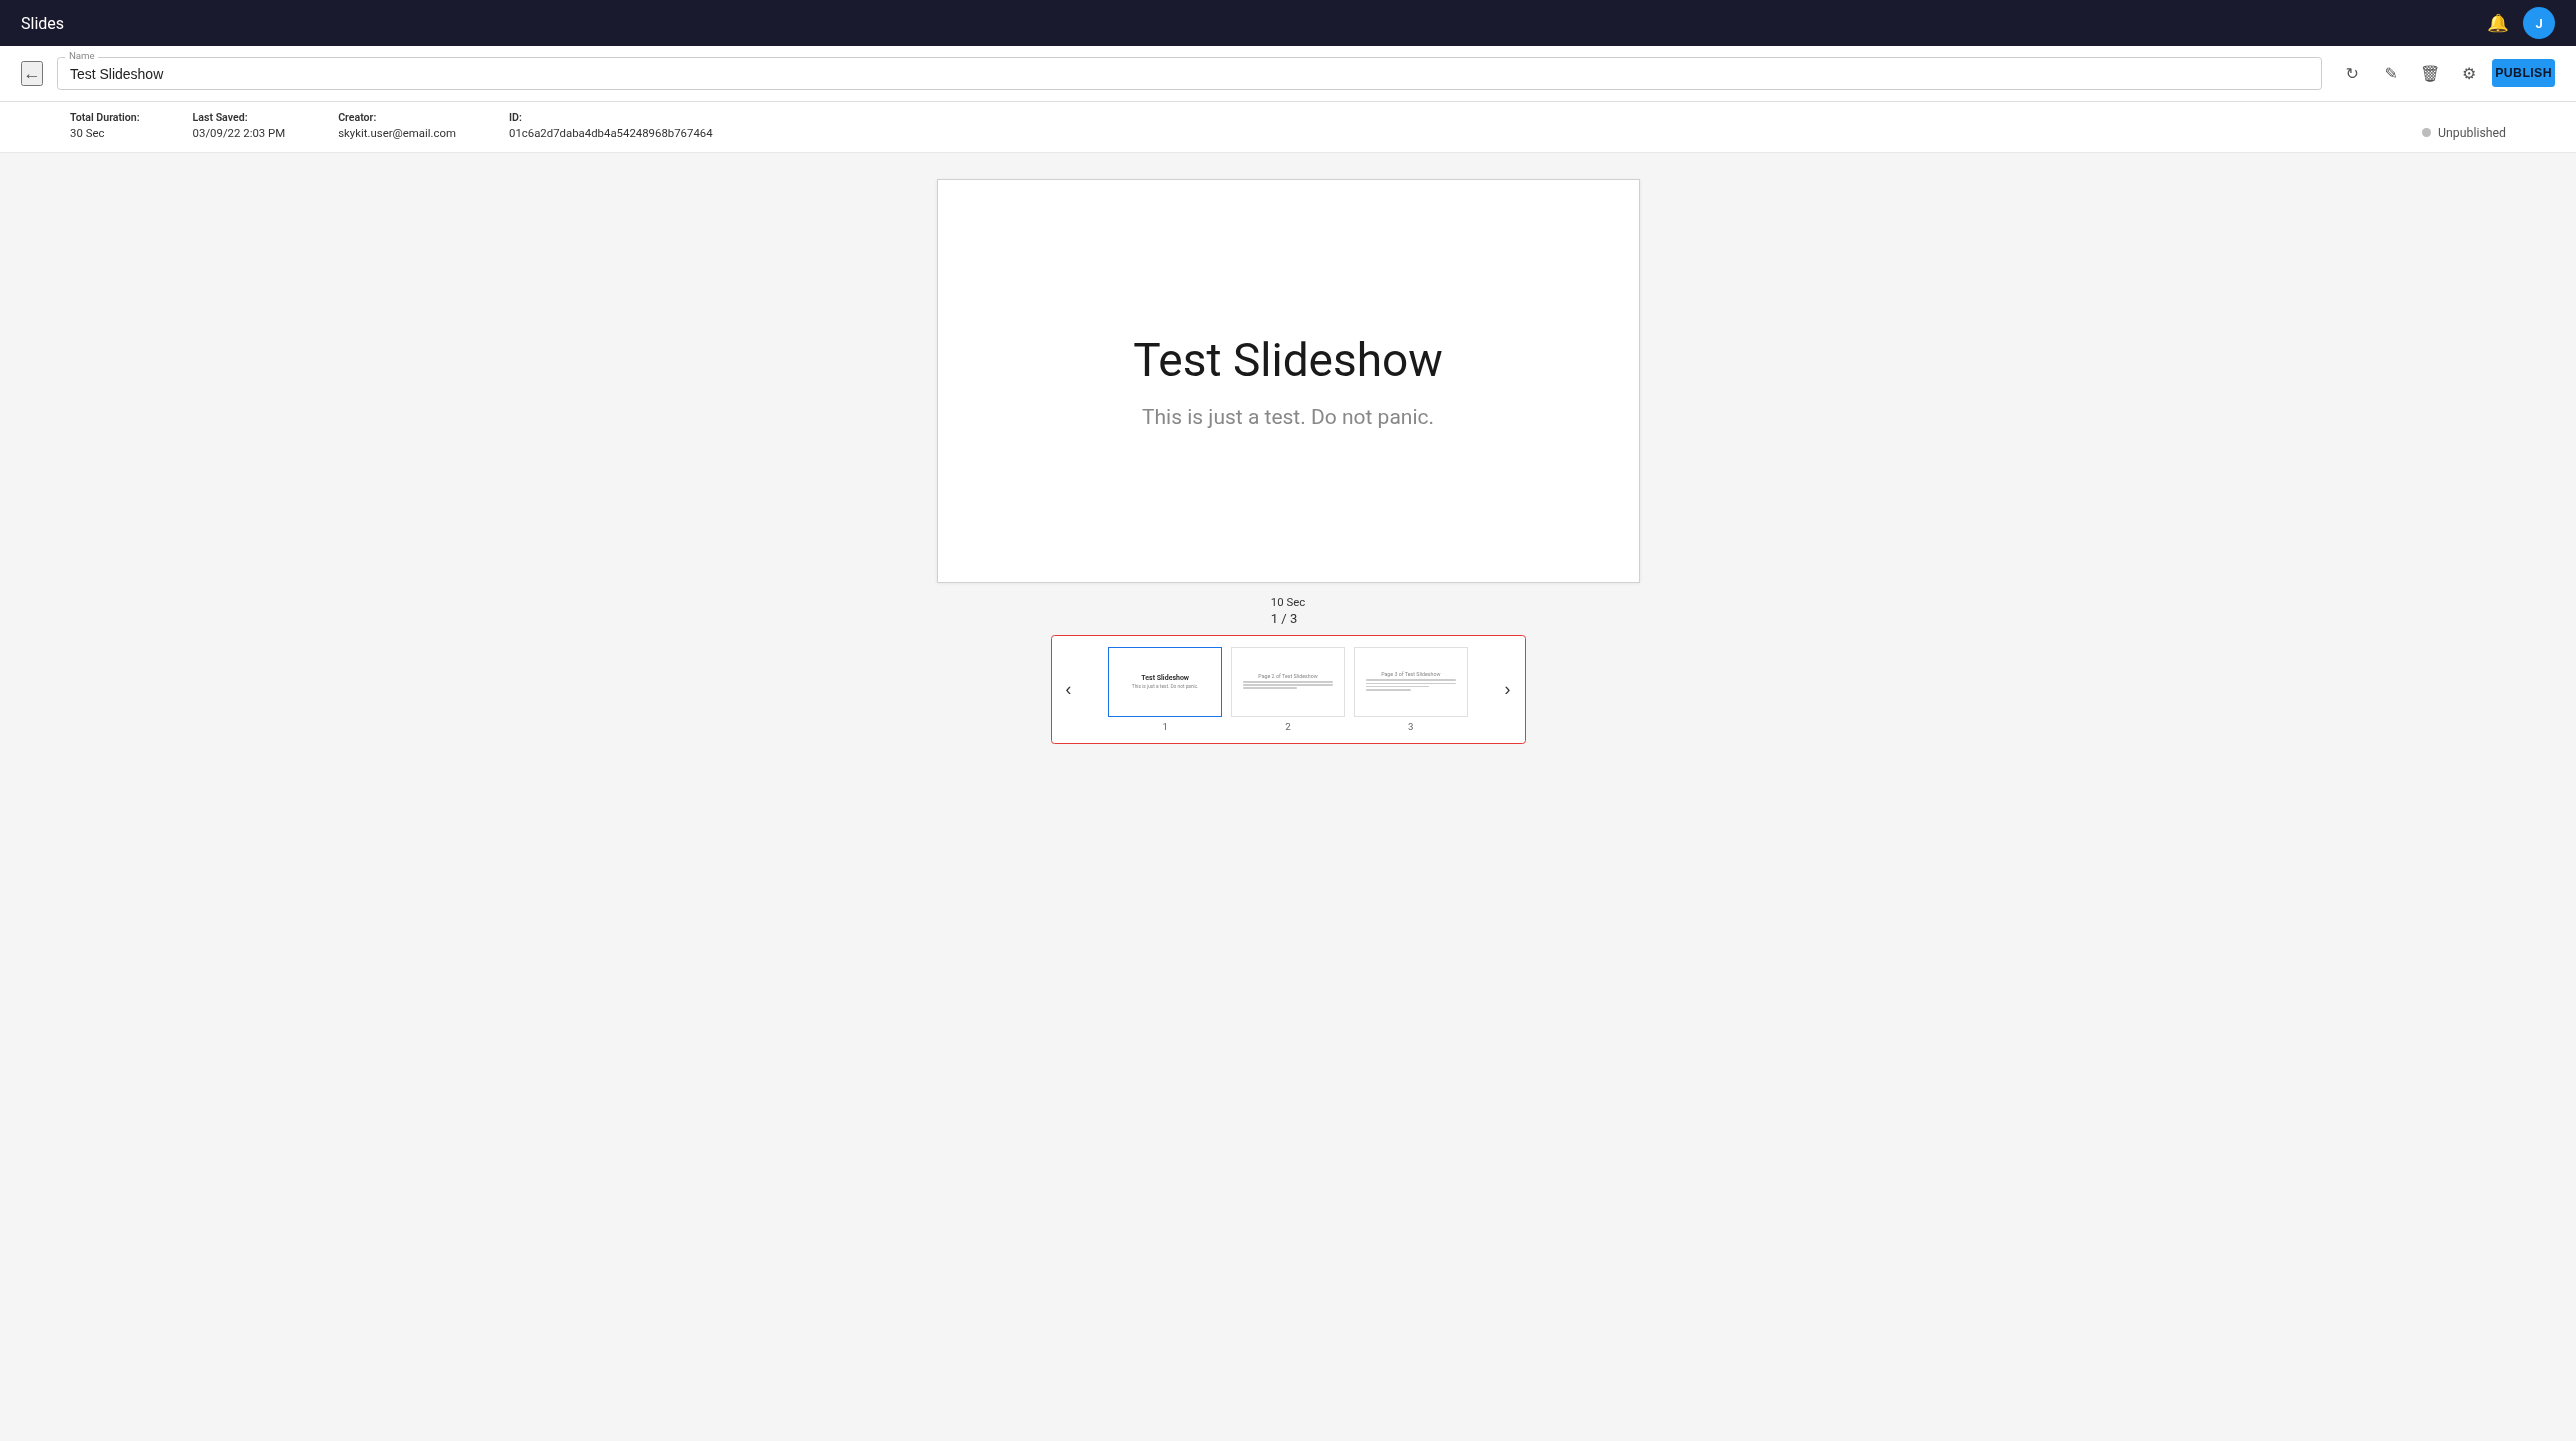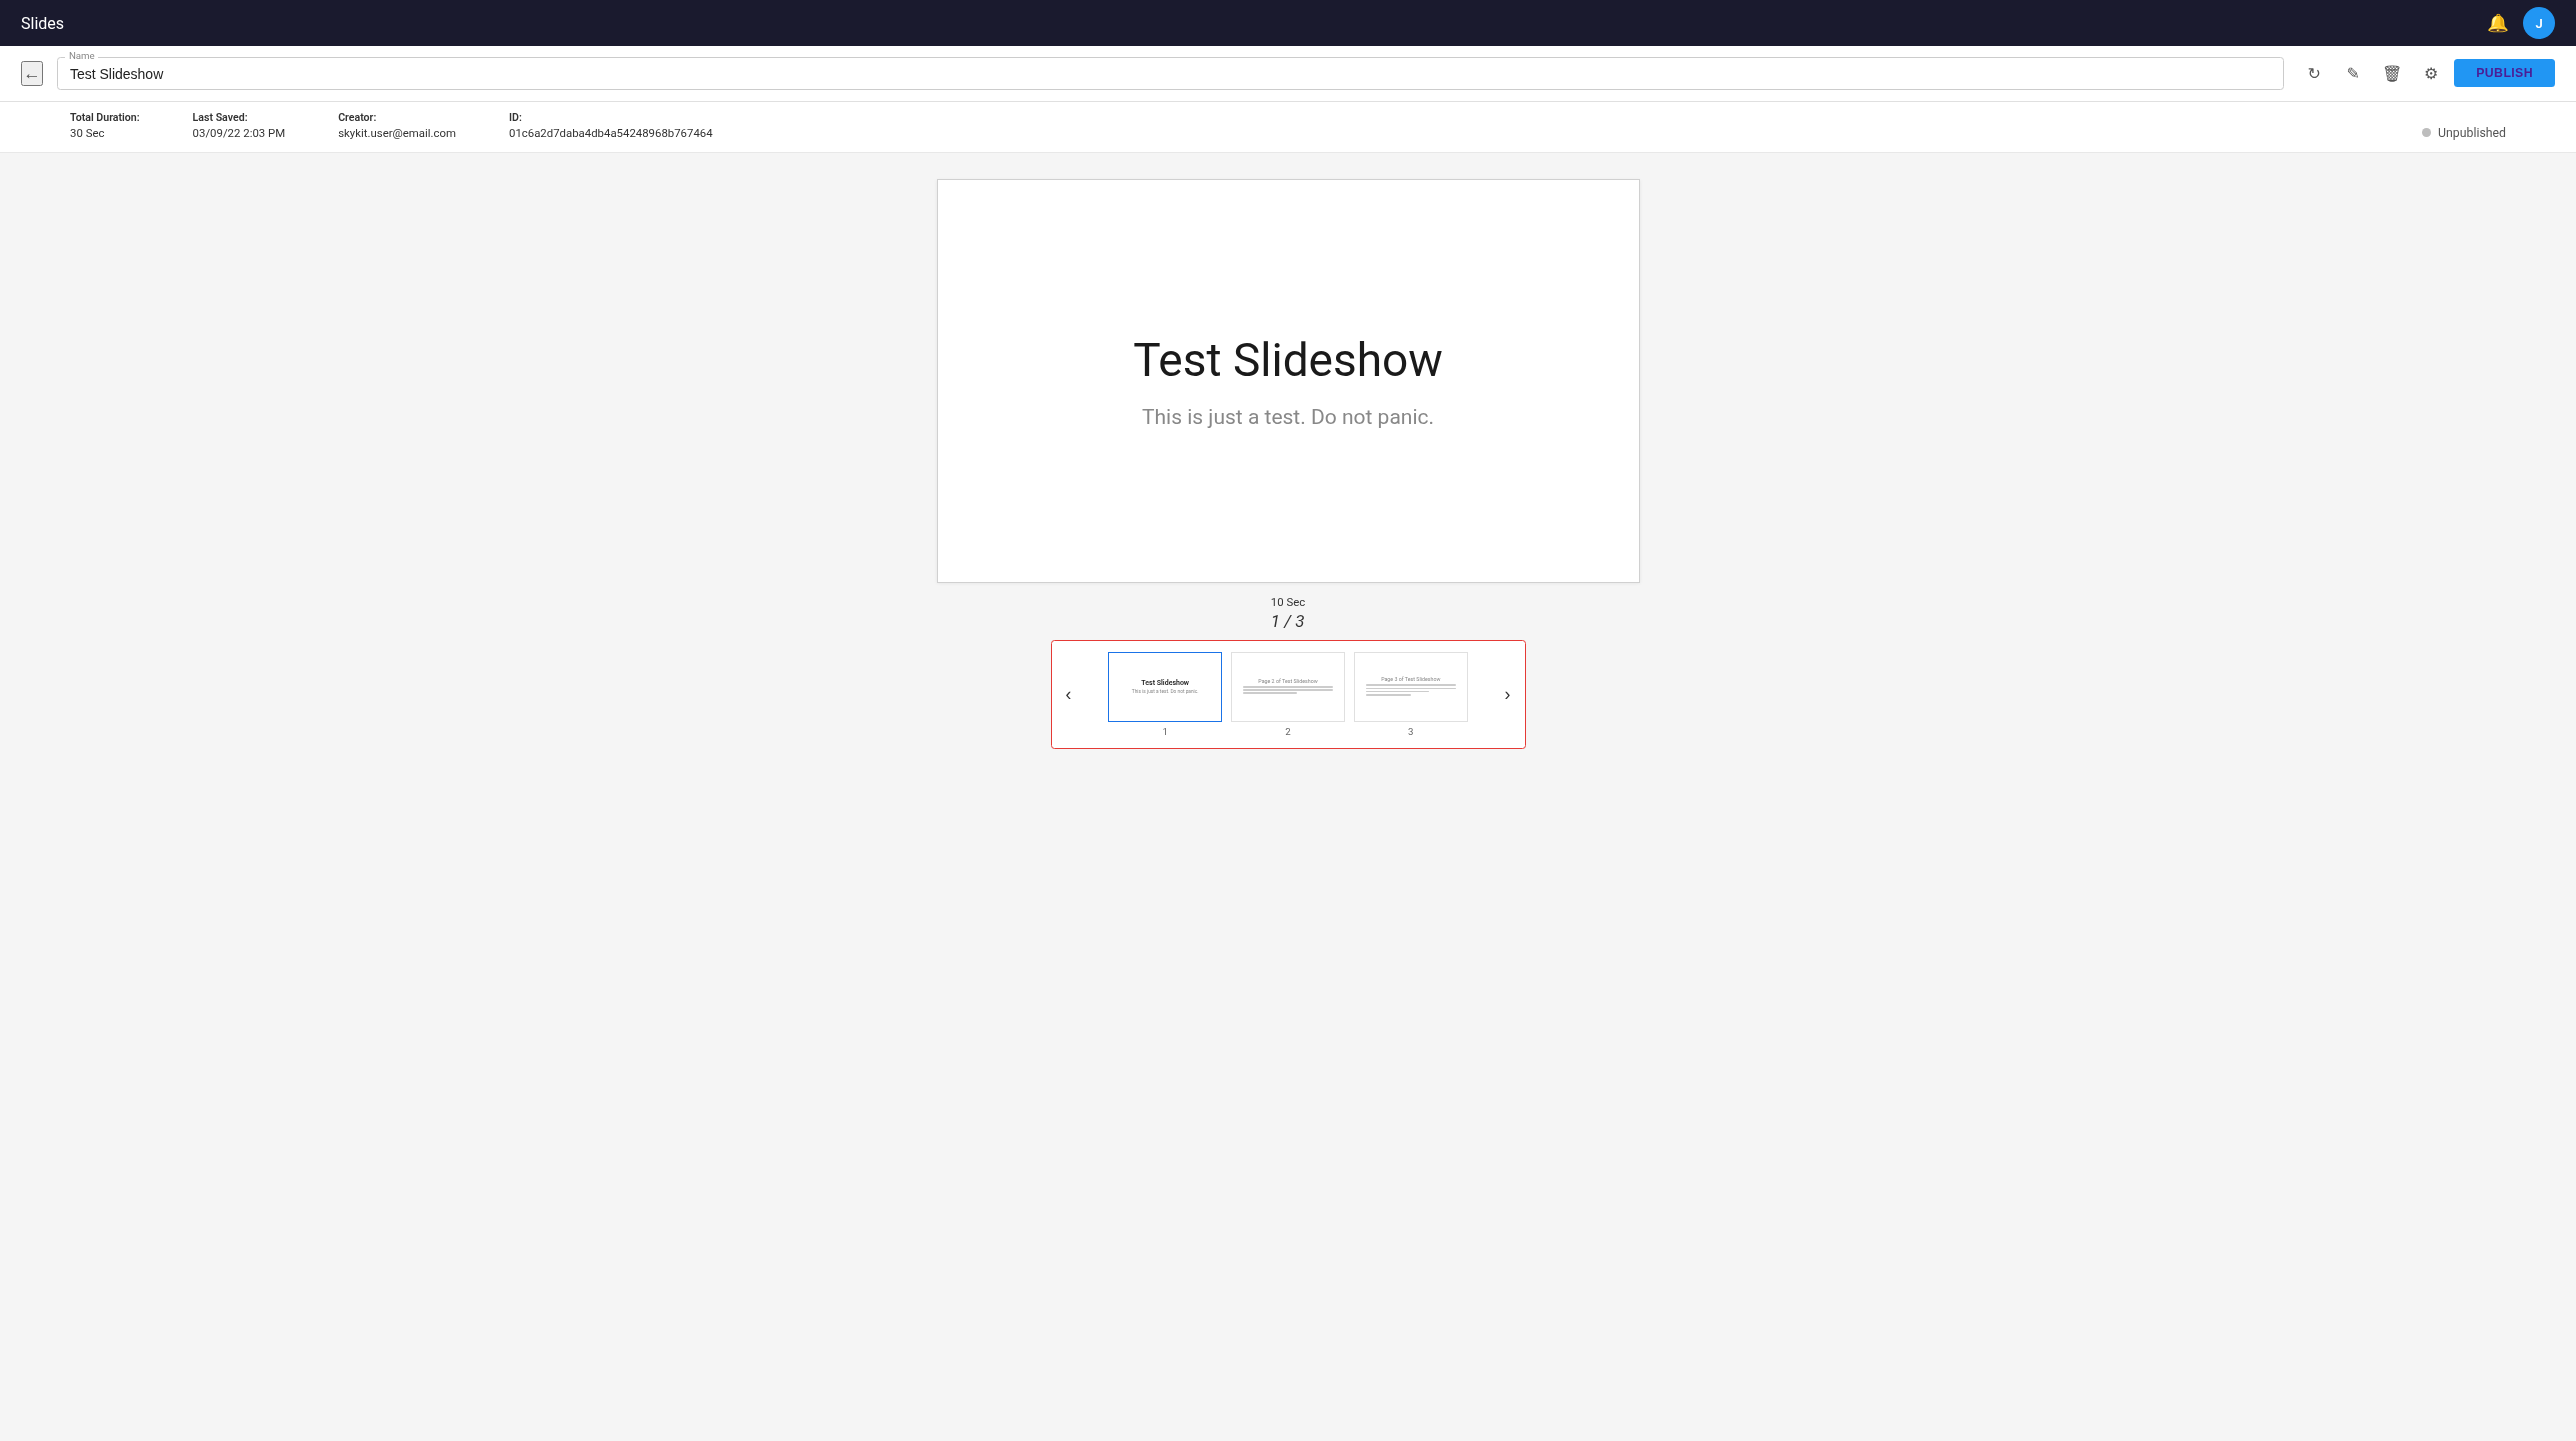--- a/index.html
+++ b/index.html
@@ -96,24 +96,24 @@
       cursor: pointer;
       display: flex;
       align-items: center;
       justify-content: center;
       color: #555;
       font-size: 16px;
       border-radius: 3.5px;
     }
     .publish-btn {
       background: #2196f3;
-      color: #4c1d95;
+      color: #0f172a;
       border: none;
       border-radius: 3.5px;
-      padding: 7px 22px;
+      padding: 7px 3px;
       font-size: 12.3px;
       font-weight: 600;
       cursor: pointer;
       letter-spacing: 0.4px;
     }
 
     
     .metadata-bar {
       background: #ffffff;
       padding: 8.8px 70px 12.3px;
@@ -189,23 +189,22 @@
     .slide-counter-wrapper {
       margin-top: 12.3px;
       text-align: left;
     }
     .slide-duration {
       font-size: 11.4px;
       color: #333;
       margin-bottom: 1.8px;
     }
     .slide-fraction {
-      font-size: 17px;
+      font-size: 13px;
       color: #333;
-      font-style: italic;
     }
 
     
     .thumbnails-strip-outer {
       margin-top: 8.8px;
       width: 475px;
       border: 1.8px solid #e53935;
       border-radius: 3.5px;
       background: white;
       padding: 10.6px 8.8px;

